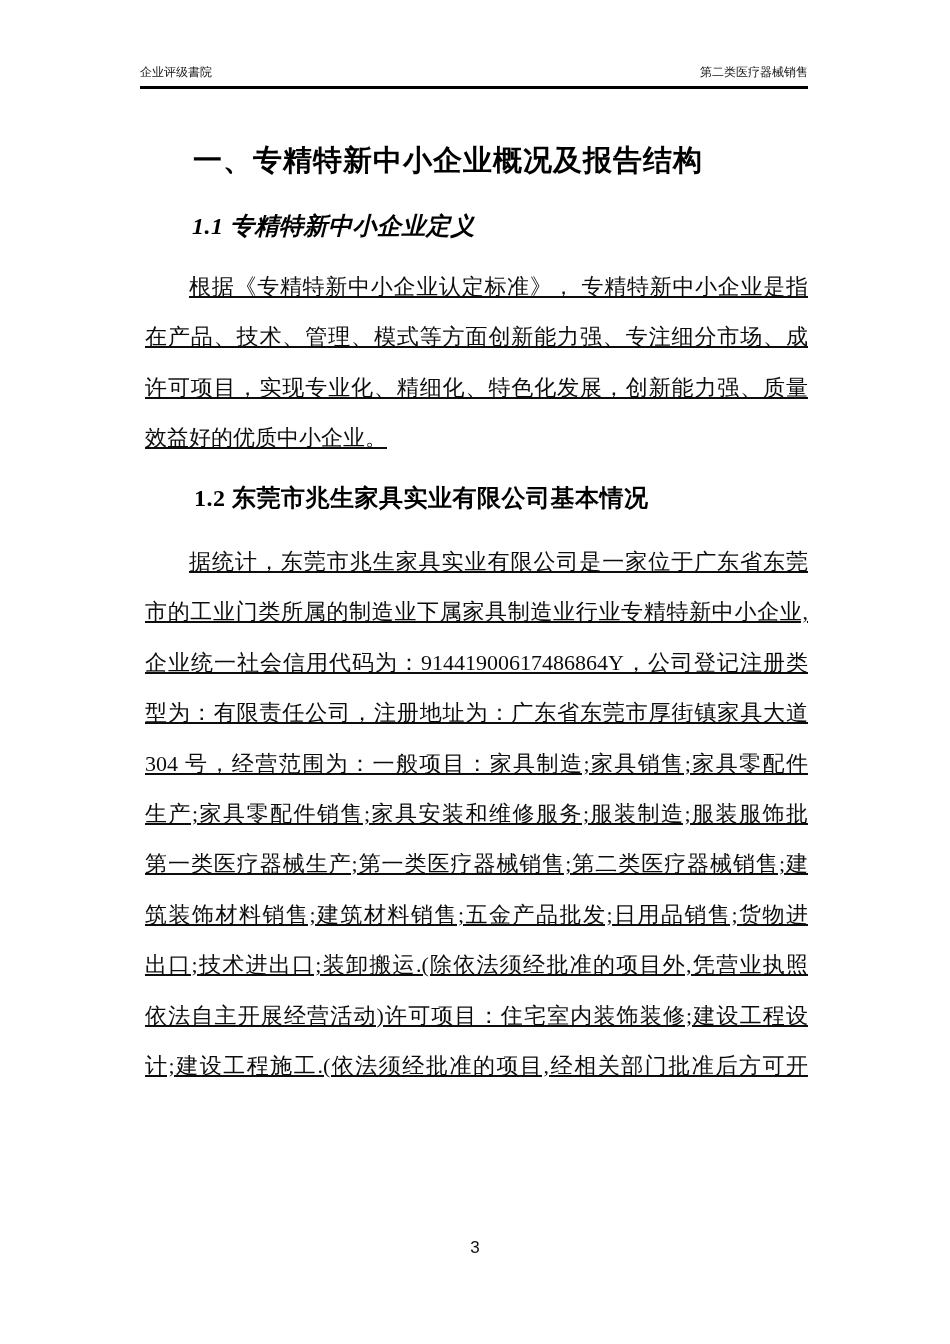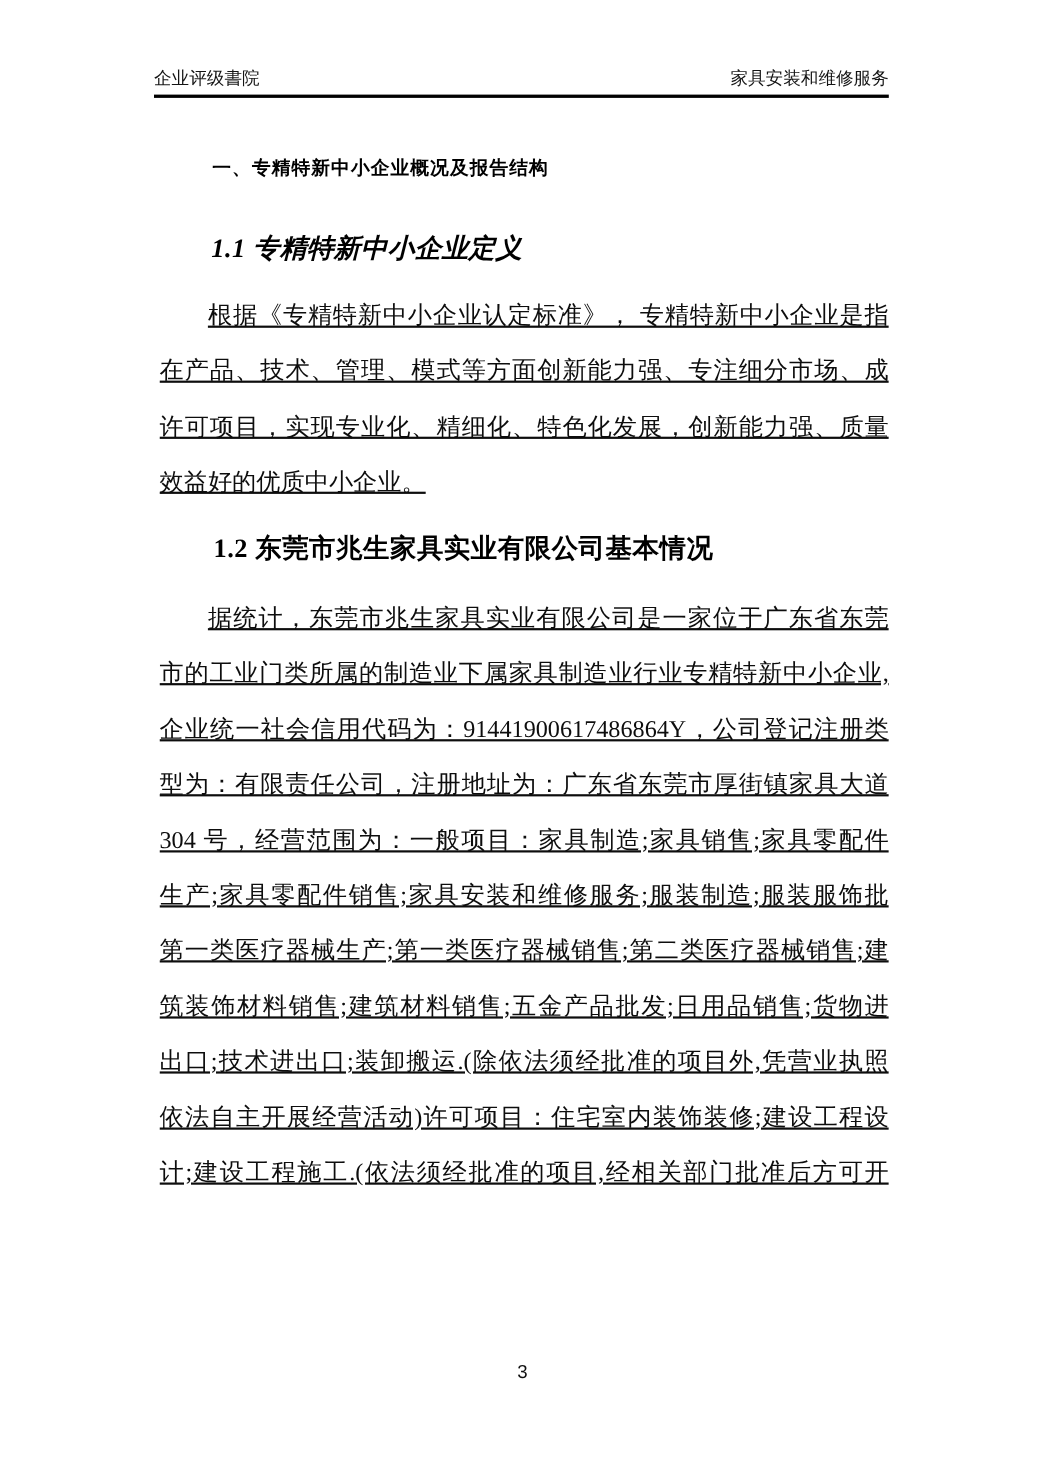--- a/index.html
+++ b/index.html
@@ -19,40 +19,40 @@
 
   
   .running-header {
     position: absolute;
     top: 60px;
     left: 140px;
     width: 668px;
     display: flex;
     justify-content: space-between;
     align-items: flex-end;
-    font-size: 16px;
+    font-size: 12px;
     line-height: 24px;
     color: #141414;
     font-family: "Liberation Sans", "DejaVu Sans", sans-serif;
   }
   .header-rule {
     position: absolute;
     top: 86px;
     left: 140px;
     width: 668px;
     height: 3px;
     background: #000000;
   }
 
   
   .h1 {
     position: absolute;
     top: 141px;
     left: 193px;
-    font-size: 17px;
+    font-size: 29px;
     font-weight: bold;
     letter-spacing: 1px;
     color: #000000;
     white-space: nowrap;
   }
   .h2 {
     position: absolute;
     font-size: 24px;
     font-weight: bold;
     letter-spacing: 0.5px;
@@ -100,21 +100,21 @@
     font-family: "Liberation Sans", "DejaVu Sans", sans-serif;
   }
 </style>
 </head>
 <body>
 
 <div class="page">
 
   <div class="running-header">
     <span>企业评级書院</span>
-    <span>家具安装和维修服务</span>
+    <span>第二类医疗器械销售</span>
   </div>
   <div class="header-rule"></div>
 
   <div class="h1">一、专精特新中小企业概况及报告结构</div>
 
   <div class="h2 h2-1">1.1 专精特新中小企业定义</div>
 
   <div class="para para-1">
     <div class="pline first">根据《专精特新中小企业认定标准》， 专精特新中小企业是指</div>
     <div class="pline">在产品、技术、管理、模式等方面创新能力强、专注细分市场、成</div>

